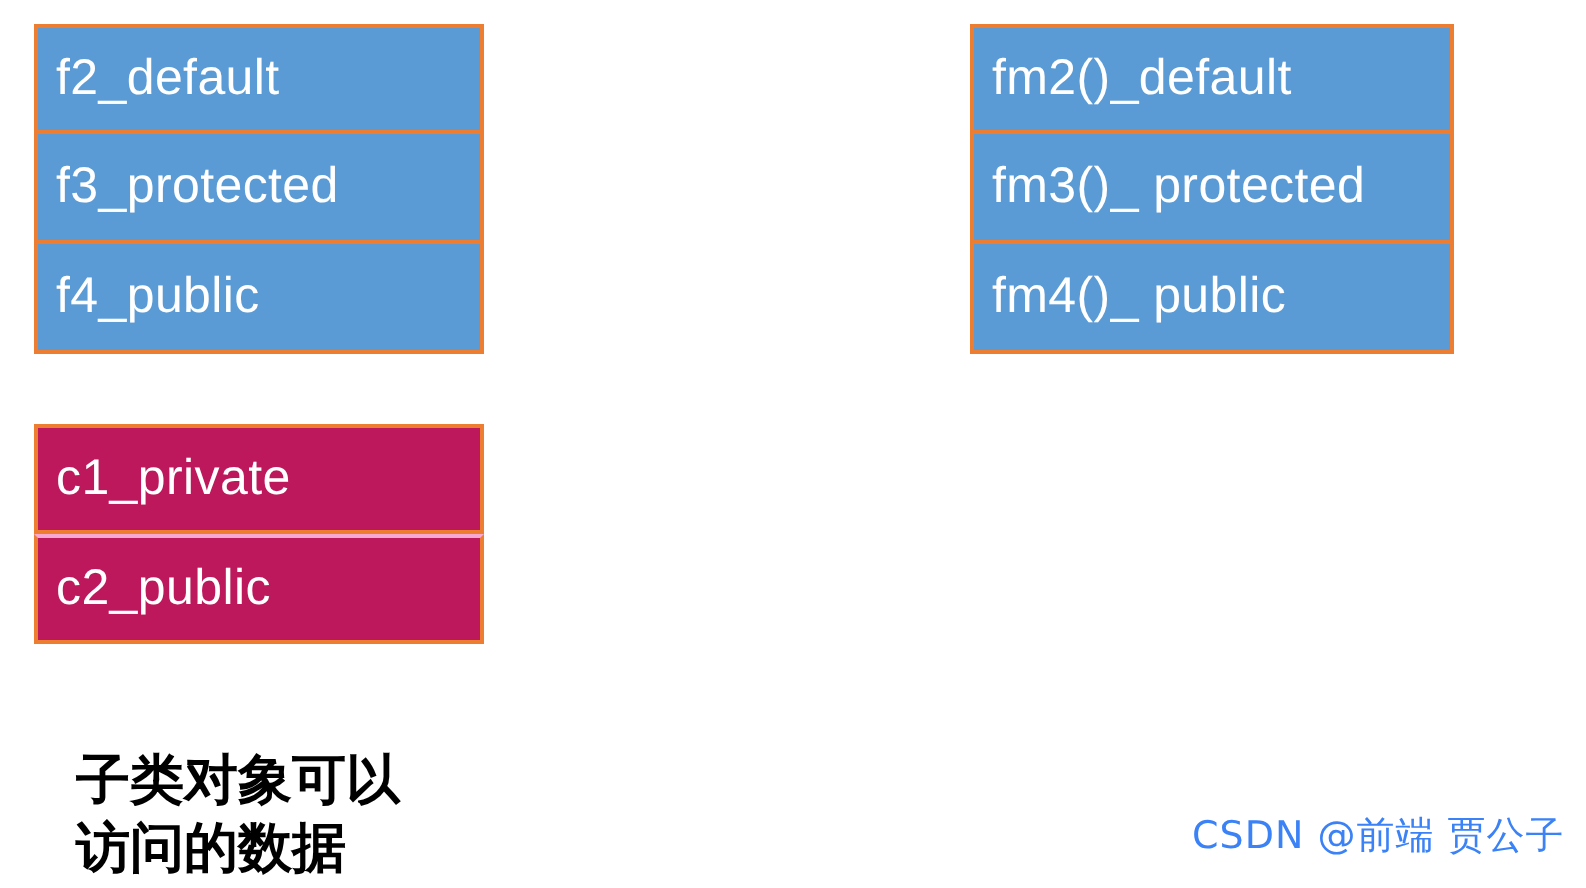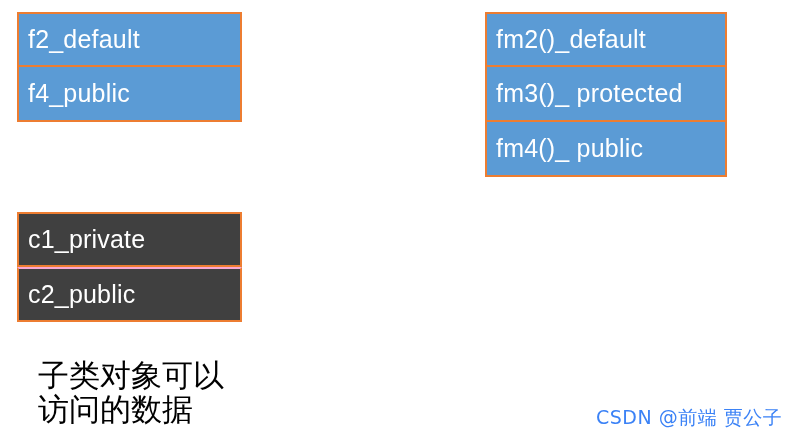--- a/index.html
+++ b/index.html
@@ -69,36 +69,37 @@
     font-weight: 400;
     letter-spacing: 0.2px;
     line-height: 1;
     white-space: nowrap;
     overflow: hidden;
   }
   .member-box + .member-box {
     border-top: none;
   }
   .member-box.light { background: #5B9BD5; }
-  .member-box.dark  { background: #404040; }
+  .member-box.dark  { background: #be185d; }
 
   
   .box-stack.dark-stack .member-box + .member-box {
     border-top: 2px solid #f9a8d4;
   }
 
   
   .caption {
     position: absolute;
     color: #000000;
     font-family: "DejaVu Serif", "Liberation Serif", serif;
-    font-weight: 400;
-    font-size: 31px;
+    font-weight: 700;
+    font-size: 27px;
     line-height: 34px;
     white-space: pre-line;
+    margin-top: 16px;
   }
   #caption-fields  { left: 38px;  top: 358px; }
 
   
   #watermark {
     position: absolute;
     left: 596px;
     top: 405px;
     color: #3b82f6;
     font-size: 19px;
@@ -110,20 +111,21 @@
 </style>
 </head>
 <body>
 
 <div id="canvas">
 
   <div class="column" id="column-fields">
 
     <div class="box-stack light-stack" id="stack-fields-light">
       <div class="member-box light">f2_default</div>
+      <div class="member-box light">f3_protected</div>
       <div class="member-box light">f4_public</div>
     </div>
 
     <div class="box-stack dark-stack" id="stack-fields-dark">
       <div class="member-box dark">c1_private</div>
       <div class="member-box dark">c2_public</div>
     </div>
 
     <div class="caption" id="caption-fields">子类对象可以
 访问的数据</div>

